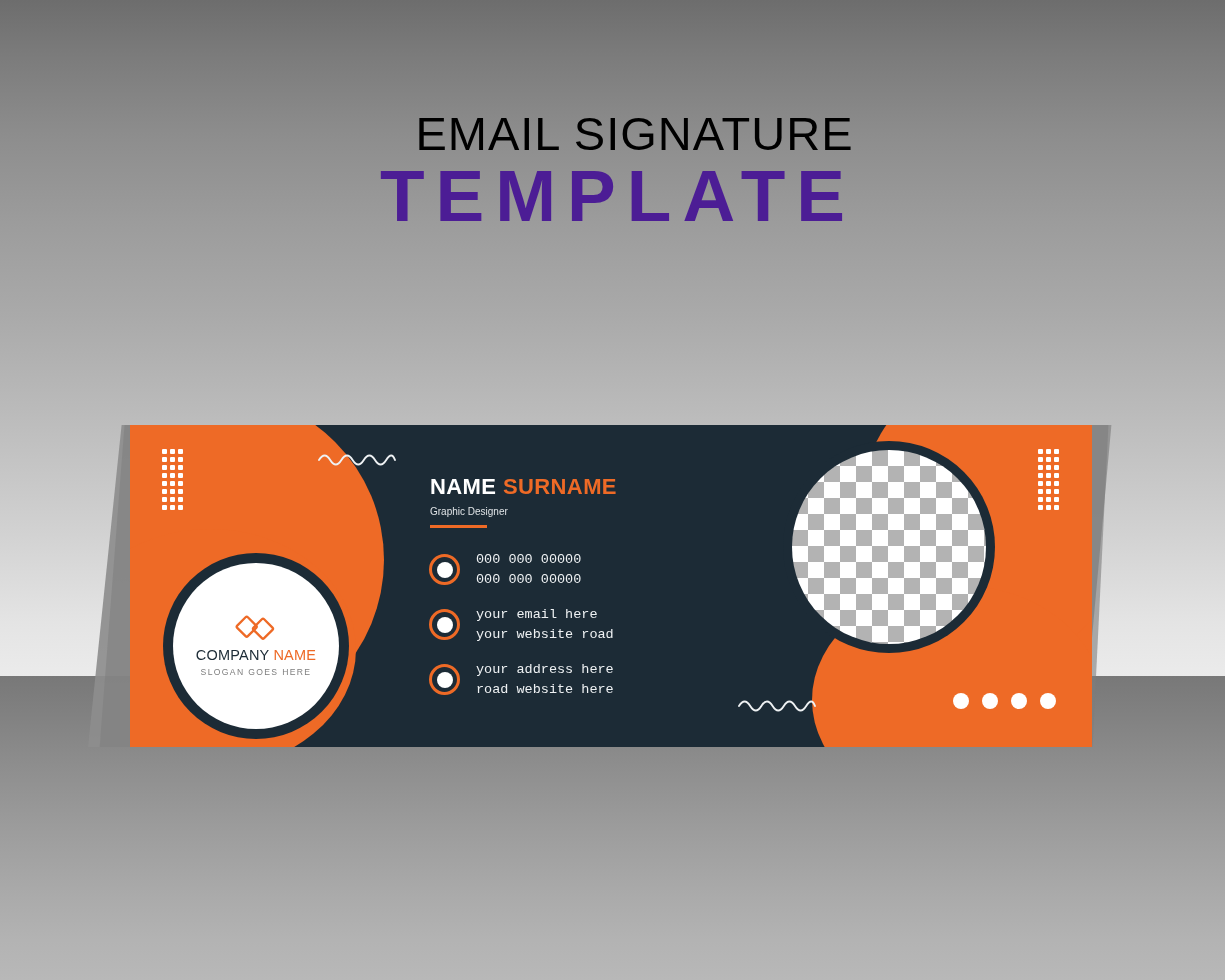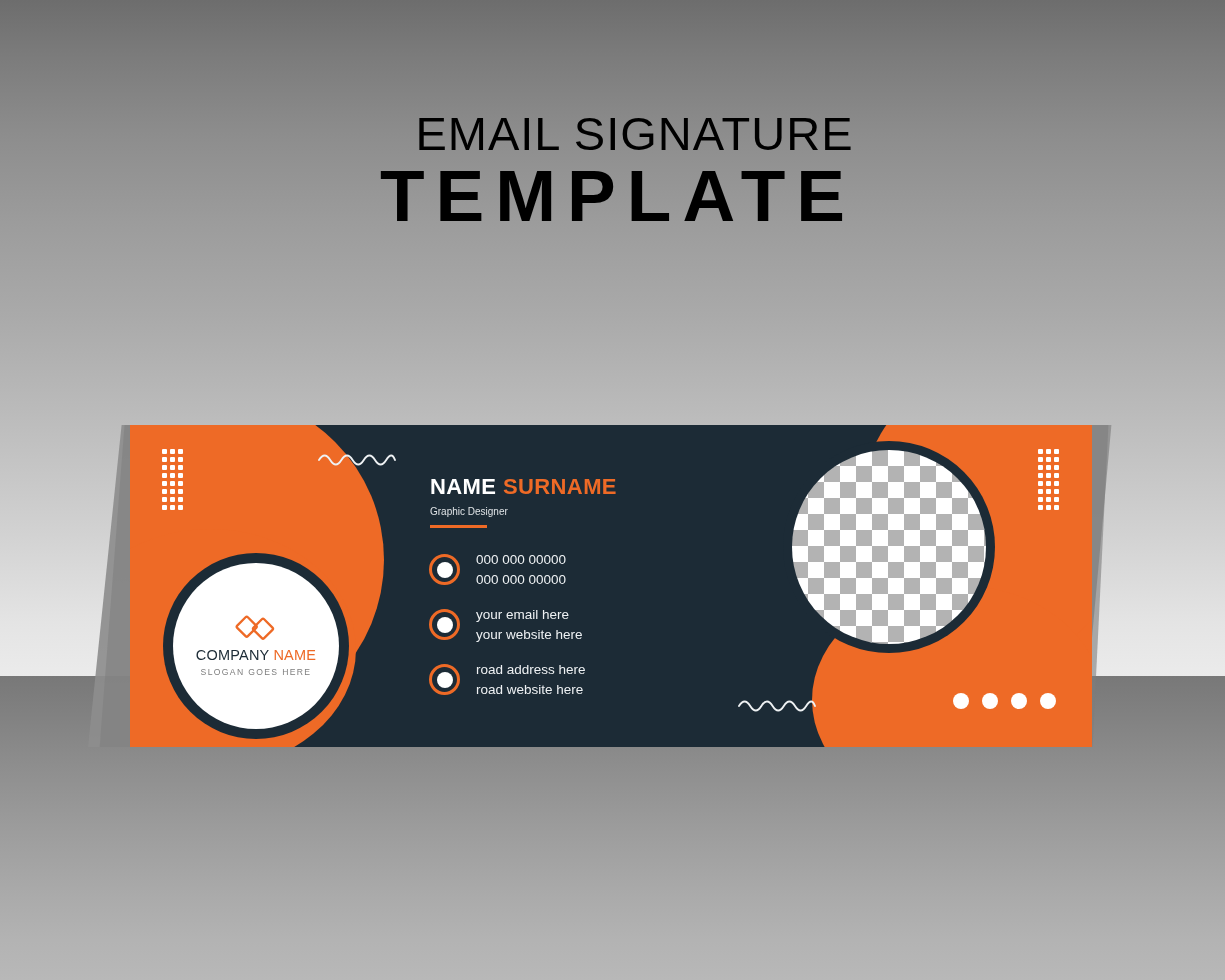--- a/index.html
+++ b/index.html
@@ -30,21 +30,21 @@
   #heading {
     position:absolute; left:0; top:112px; width:1225px;
     text-align:center; z-index:3; user-select:none;
   }
   #heading .line1 {
     font-size:47px; font-weight:400; letter-spacing:1px;
     color:#000000; line-height:0.95; display:block;padding-left:44px;
   }
   #heading .line2 {
     font-size:73px; font-weight:700; letter-spacing:11px;
-    color:#000000; line-height:1.08; display:block;
+    color:#4c1d95; line-height:1.08; display:block;
     padding-left:11px;
   }
 
   
   #mockup {
     position:absolute; left:0; top:0; width:1225px; height:980px; z-index:2;
   }
 
   
   .shadow-slab { position:absolute; }
@@ -177,21 +177,21 @@
     border:3.2px solid #ee6a26;
     background:#1c2b36;
     display:flex; align-items:center; justify-content:center;
     flex:0 0 auto;
   }
   .contact-icon span {
     display:block; width:16px; height:16px; border-radius:50%; background:#ffffff;
   }
   .contact-lines { margin-left:16px; }
   .contact-lines div {
-    font-size:13.5px; color:#eef1f3; line-height:1.45; white-space:nowrap;
+    font-size:13.5px; color:#eef1f3; line-height:1.45; white-space:nowrap;font-family:Liberation Mono, monospace;
   }
 
   
   #photo-wrap {
     position:absolute; left:653px; top:16px;
     width:212px; height:212px;
   }
   #photo-ring {
     position:absolute; inset:0; border-radius:50%; background:#1c2b36;
   }
@@ -328,30 +328,30 @@
           <div>000 000 00000</div>
         </div>
       </div>
 
       <div class="contact-row">
         <div class="contact-icon">
             <span></span>
           </div>
         <div class="contact-lines">
           <div>your email here</div>
-          <div>your website here</div>
+          <div>your website road</div>
         </div>
       </div>
 
       <div class="contact-row">
         <div class="contact-icon">
             <span></span>
           </div>
         <div class="contact-lines">
-          <div>road address here</div>
+          <div>your address here</div>
           <div>road website here</div>
         </div>
       </div>
 
     </div>
 
     <div id="photo-wrap">
       <div id="photo-ring"></div>
       <div id="photo-img"></div>
     </div>

